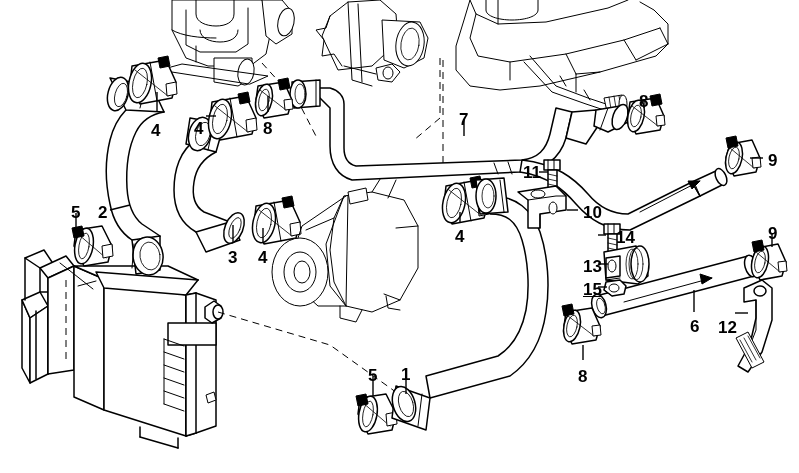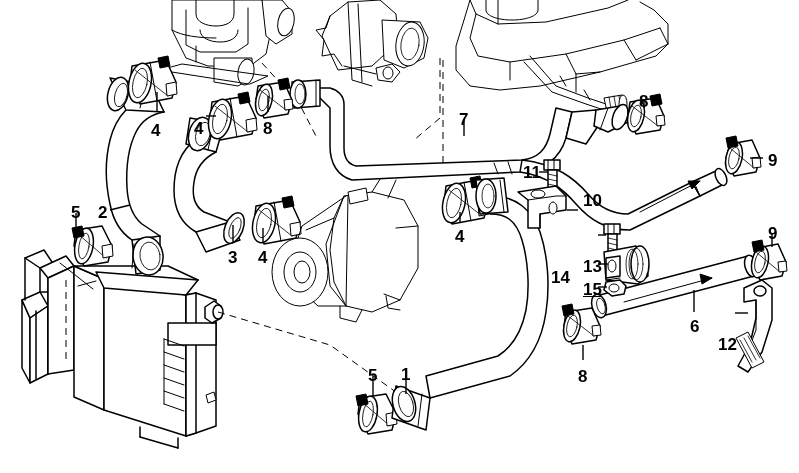--- a/index.html
+++ b/index.html
@@ -499,24 +499,24 @@
       <div class="callout-label" style="left: 639px; top: 93px;">8</div>
       <div class="callout-label" style="left: 459px; top: 111px;">7</div>
       <div class="callout-label" style="left: 768px; top: 152px;">9</div>
       <div class="callout-label" style="left: 768px; top: 225px;">9</div>
       <div class="callout-label" style="left: 71px; top: 204px;">5</div>
       <div class="callout-label" style="left: 98px; top: 204px;">2</div>
       <div class="callout-label" style="left: 228px; top: 249px;">3</div>
       <div class="callout-label" style="left: 258px; top: 249px;">4</div>
       <div class="callout-label" style="left: 455px; top: 228px;">4</div>
       <div class="callout-label" style="left: 523px; top: 164px;">11</div>
-      <div class="callout-label" style="left: 583px; top: 192px;">10</div>
-      <div class="callout-label" style="left: 551px; top: 229px; margin-top: 40px;">14</div>
+      <div class="callout-label" style="left: 583px; top: 204px;">10</div>
+      <div class="callout-label" style="left: 616px; top: 229px;">14</div>
       <div class="callout-label" style="left: 583px; top: 258px;">13</div>
       <div class="callout-label" style="left: 583px; top: 281px; text-decoration: underline;">15</div>
       <div class="callout-label" style="left: 690px; top: 318px;">6</div>
-      <div class="callout-label" style="left: 718px; top: 336px;">12</div>
+      <div class="callout-label" style="left: 718px; top: 319px;">12</div>
       <div class="callout-label" style="left: 578px; top: 368px;">8</div>
       <div class="callout-label" style="left: 368px; top: 367px;">5</div>
       <div class="callout-label" style="left: 401px; top: 366px;">1</div>
     </div>
 
 </div>
 
 </body></html>

